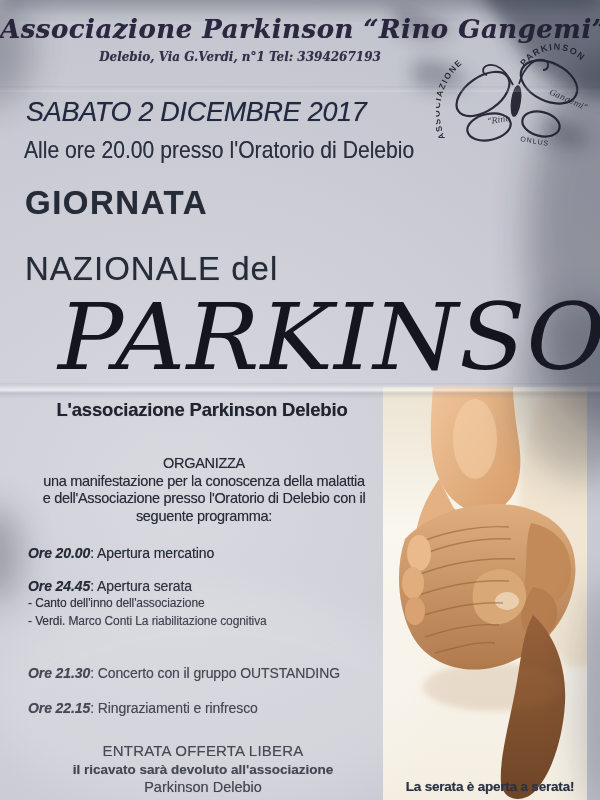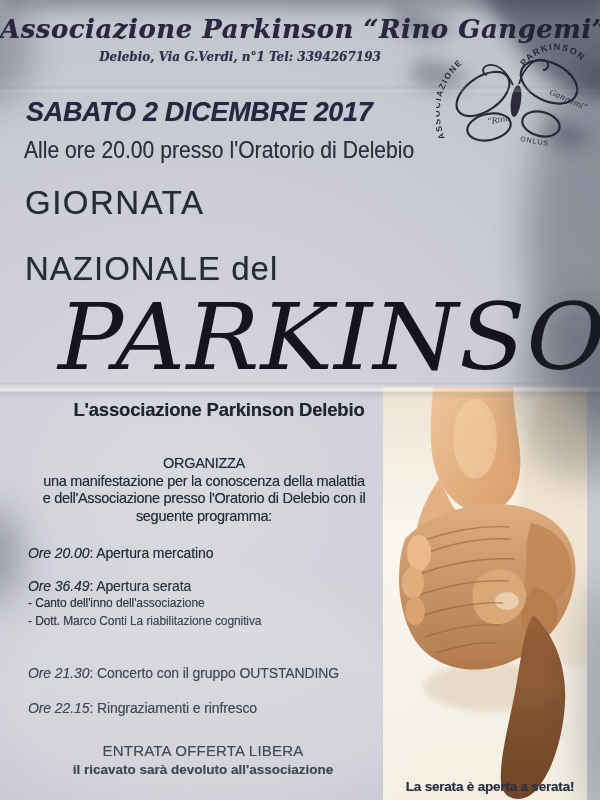--- a/index.html
+++ b/index.html
@@ -15,42 +15,42 @@
   .script-title{
     top:14px;left:0;width:600px;text-align:center;
     font-family:"DejaVu Serif",serif;font-style:italic;font-weight:bold;
     font-size:26px;color:#2c2740;letter-spacing:0.5px;white-space:nowrap;
   }
   .script-sub{
     top:50px;left:0;width:480px;text-align:center;
     font-family:"DejaVu Serif",serif;font-style:italic;font-weight:bold;
     font-size:12px;color:#32304a;
   }
-  .sabato{top:97px;left:26px;font-size:27px;font-weight:bold;font-style:italic;color:#222940;letter-spacing:-0.3px;}
+  .sabato{top:97px;left:26px;font-size:27px;font-weight:normal;font-style:italic;color:#222940;letter-spacing:-0.3px;}
   .alle{top:136px;left:24px;font-size:24px;color:#2b3040;transform:scaleX(0.88);transform-origin:left top;white-space:nowrap;}
-  .giornata{top:184px;left:25px;font-size:33px;color:#262b38;letter-spacing:1.5px;}
+  .giornata{top:184px;left:25px;font-size:33px;color:#262b38;letter-spacing:1.5px;font-weight:bold;}
   .nazionale{top:250px;left:25px;font-size:33px;color:#262b38;letter-spacing:1px;}
   .parkinson{
     top:291px;left:58px;width:540px;
     font-family:"DejaVu Serif",serif;font-style:italic;
     font-size:97px;line-height:1;color:#15151d;letter-spacing:1px;
     transform:scaleY(0.95);transform-origin:left top;white-space:nowrap;
   }
   
   .crease{top:383px;left:0;width:600px;height:16px;
     background:linear-gradient(180deg, rgba(90,95,115,0.10) 0%, rgba(255,255,255,0.55) 45%, rgba(120,122,142,0.20) 62%, rgba(255,255,255,0) 100%);}
   .crease2{top:86px;left:0;width:600px;height:6px;
     background:linear-gradient(180deg, rgba(110,112,130,0.10), rgba(255,255,255,0.18));}
   
-  .assoc{top:399px;left:19px;width:400px;text-align:center;
+  .assoc{top:399px;left:2px;width:400px;text-align:center;
     font-size:18.5px;font-weight:bold;color:#20242f;letter-spacing:-0.2px;}
   .intro{top:455px;left:0px;width:408px;text-align:center;
     font-size:14.5px;line-height:17.5px;color:#272c38;letter-spacing:-0.3px;}
   .program-line{left:28px;font-size:14px;color:#262b38;letter-spacing:-0.1px;white-space:nowrap;}
-  .program-line .time{font-weight:normal;font-style:italic;}
+  .program-line .time{font-weight:bold;font-style:italic;}
   .sub-item{left:28px;font-size:12px;color:#262b38;letter-spacing:-0.1px;white-space:nowrap;}
   .footer-block{top:742px;left:8px;width:390px;text-align:center;color:#272c38;}
   .footer-block .f1{font-size:15px;font-weight:400;letter-spacing:0.2px;}
   .footer-block .f2{font-size:13.5px;margin-top:3px;font-weight:bold;}
   .footer-block .f3{font-size:14.5px;margin-top:2px;}
   .caption{top:779px;left:388px;width:204px;text-align:center;
     font-size:13.5px;font-weight:600;color:#2a3344;letter-spacing:-0.2px;white-space:nowrap;}
   
   .photo{top:387px;left:383px;width:204px;height:413px;}
   .logo{top:38px;left:436px;width:160px;height:120px;}
@@ -163,34 +163,35 @@
     <div>ORGANIZZA</div>
     <div>una manifestazione per la conoscenza della malattia</div>
     <div>e dell'Associazione presso l'Oratorio di Delebio con il</div>
     <div>seguente programma:</div>
   </div>
 
   <div class="abs program-line soft" style="top:545px">
     <span class="time">Ore 20.00</span><span>: Apertura mercatino</span>
   </div>
   <div class="abs program-line soft" style="top:578px">
-    <span class="time">Ore 36.49</span><span>: Apertura serata</span>
+    <span class="time">Ore 24.45</span><span>: Apertura serata</span>
   </div>
   <div class="abs sub-item soft" style="top:596px">- Canto dell'inno dell'associazione</div>
-  <div class="abs sub-item soft" style="top:614px">- Dott. Marco Conti  La riabilitazione cognitiva</div>
+  <div class="abs sub-item soft" style="top:614px">- Verdi. Marco Conti  La riabilitazione cognitiva</div>
   <div class="abs program-line soft" style="top:665px">
     <span class="time">Ore 21.30</span><span>: Concerto con il gruppo OUTSTANDING</span>
   </div>
   <div class="abs program-line soft" style="top:700px">
     <span class="time">Ore 22.15</span><span>: Ringraziamenti e rinfresco</span>
   </div>
 
   <div class="abs footer-block soft">
     <div class="f1">ENTRATA OFFERTA LIBERA</div>
     <div class="f2">il ricavato sarà devoluto all'associazione</div>
+    <div class="f3">Parkinson Delebio</div>
   </div>
   <div class="abs caption soft">La serata è aperta a serata!</div>
 
   <div class="abs overlay">
     <svg width="600" height="800" viewBox="0 0 600 800" xmlns="http://www.w3.org/2000/svg">
       <defs>
         <filter id="soft8" x="-60%" y="-60%" width="220%" height="220%">
             <feGaussianBlur stdDeviation="9"></feGaussianBlur>
           </filter>
         <filter id="soft16" x="-60%" y="-60%" width="220%" height="220%">

